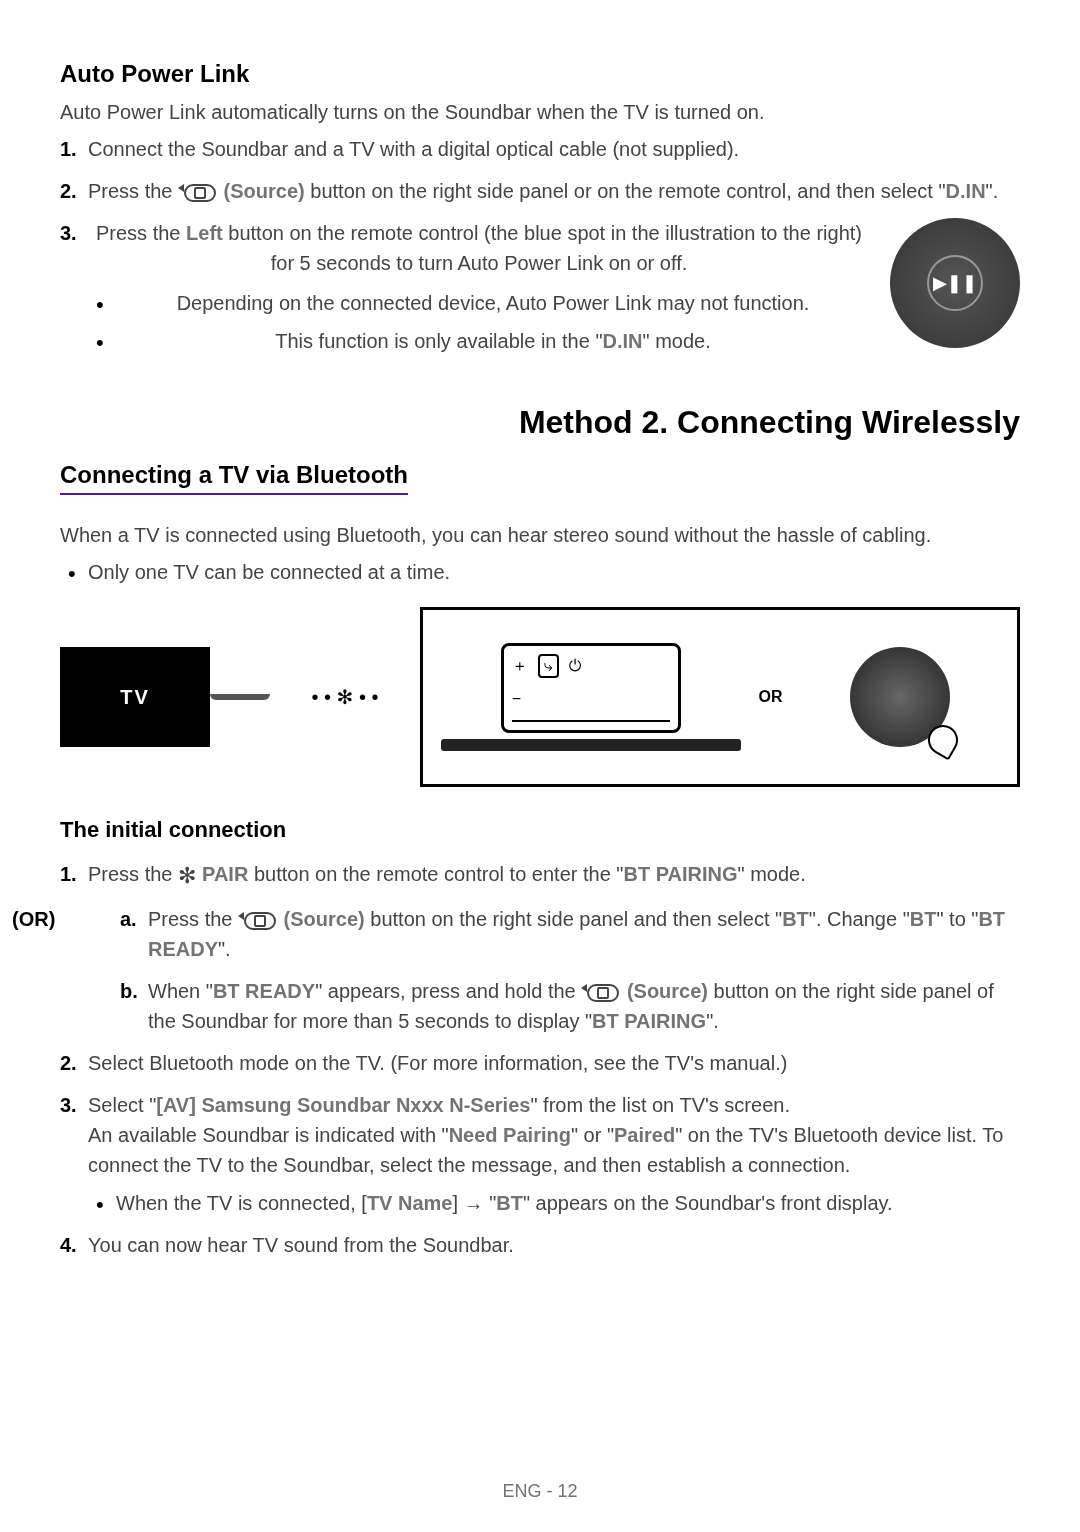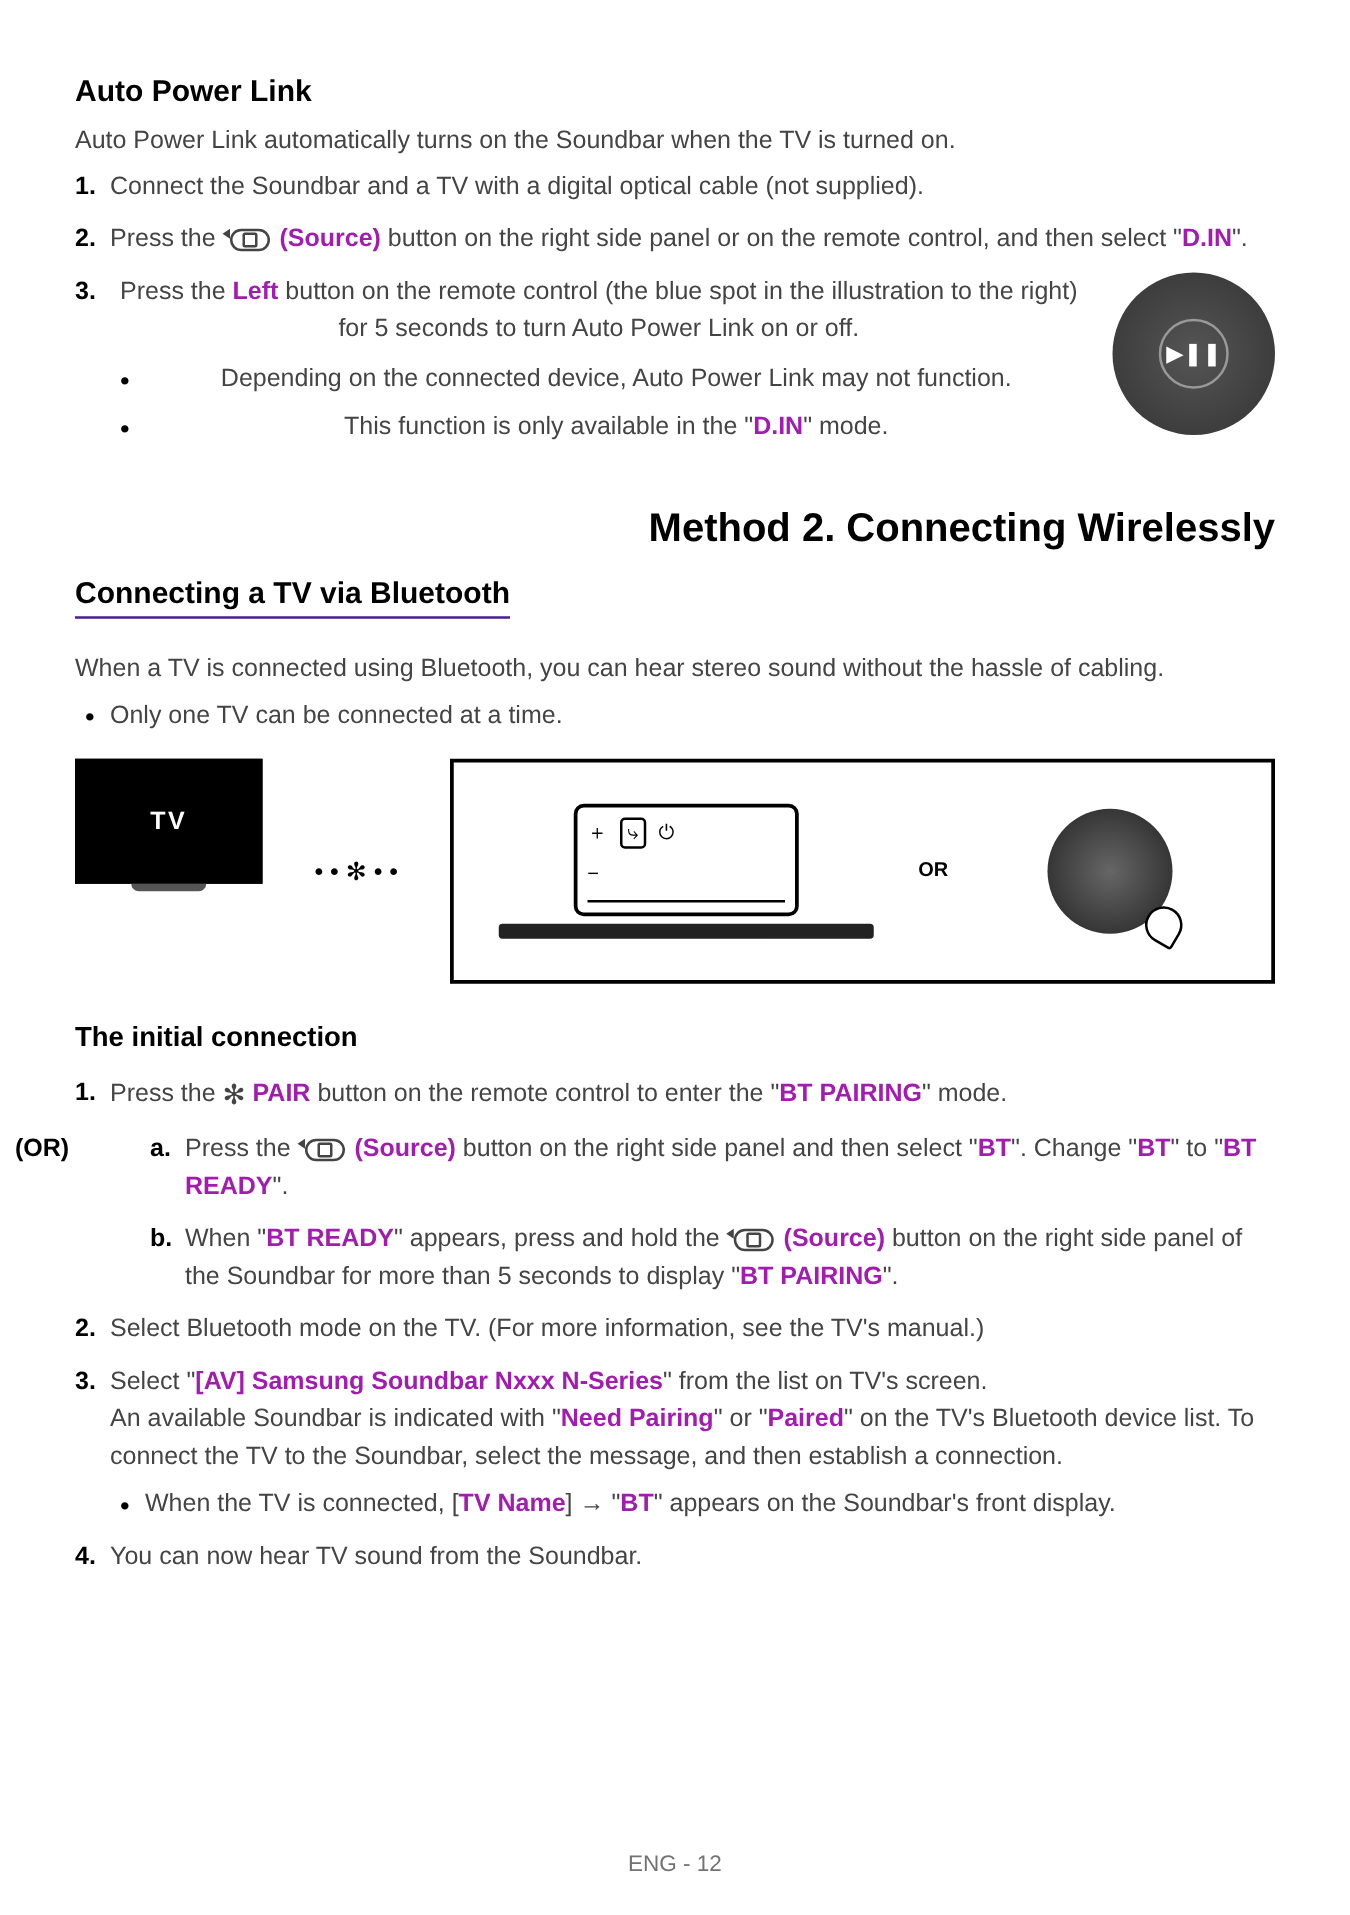--- a/index.html
+++ b/index.html
@@ -15,36 +15,36 @@
     .body-text { font-size: 20px; color: #444; margin-bottom: 8px; line-height: 1.4; }
     .h-main { font-size: 32px; font-weight: bold; margin-top: 40px; margin-bottom: 20px; text-align: right; }
     .h-sub2 { font-size: 24px; font-weight: bold; border-bottom: 2px solid #4c1d95; display: inline-block; padding-bottom: 4px; margin-bottom: 16px; }
     .h-sub3 { font-size: 22px; font-weight: bold; margin-top: 30px; margin-bottom: 16px; }
     ol.numbered { list-style: none; padding-left: 28px; }
     ol.numbered > li { position: relative; font-size: 20px; color: #444; margin-bottom: 12px; line-height: 1.5; }
     ol.numbered > li .num { position: absolute; left: -28px; font-weight: bold; color: #000; }
     ul.bulleted { list-style: none; padding-left: 28px; }
     ul.bulleted > li { position: relative; font-size: 20px; color: #444; margin-bottom: 8px; line-height: 1.5; }
     ul.bulleted > li::before { content: "•"; position: absolute; left: -20px; color: #000; font-size: 22px; }
-    .bold { font-weight: bold; color: #a21caf; }
+    .bold { font-weight: bold; color: #737373; }
     .flex-row { display: flex; gap: 20px; text-align: center; }
     .step3-content { flex: 1; }
     .remote-disc {
       width: 130px; height: 130px; border-radius: 50%;
       background: radial-gradient(circle, #555 0%, #333 100%);
       display: flex; align-items: center; justify-content: center;
       flex-shrink: 0;
     }
     .remote-inner {
       width: 56px; height: 56px; border-radius: 50%;
       border: 2px solid #999; display: flex; align-items: center;
       justify-content: center; color: #fff; font-size: 18px;
     }
     .diagram-row { display: flex; align-items: stretch; gap: 20px; margin: 20px 0; }
-    .tv-block { display:flex; flex-direction:column; align-items:center; }
+    .tv-block { display:flex; flex-direction:row; align-items:center; }
     .tv-screen { width: 150px; height: 100px; border: 3px solid #000; background:#000; display:flex; align-items:center; justify-content:center; color:#fff; font-weight:bold; font-size:20px; letter-spacing:2px; }
     .tv-stand { width: 60px; height: 6px; background:#555; border-radius: 0 0 8px 8px; }
     .bt-connect { width: 110px; display:flex; align-items:center; justify-content:center; font-size:20px; }
     .big-box { flex:1; border: 3px solid #000; display:flex; align-items:center; padding: 12px 16px; gap: 16px; min-height: 180px; }
     .soundbar-area { flex: 1.5; display:flex; flex-direction:column; align-items:center; gap:6px; }
     .sb-screen { width: 180px; height: 90px; border: 3px solid #000; border-radius: 8px; padding: 8px; display:flex; flex-direction:column; justify-content:space-between; }
     .sb-top { display:flex; gap:10px; align-items:center; font-size:16px; }
     .sb-bottom { border-top: 2px solid #000; }
     .sb-bar { width: 300px; height: 12px; background:#222; border-radius: 3px; }
     .or-label { font-weight:bold; font-size:16px; }

